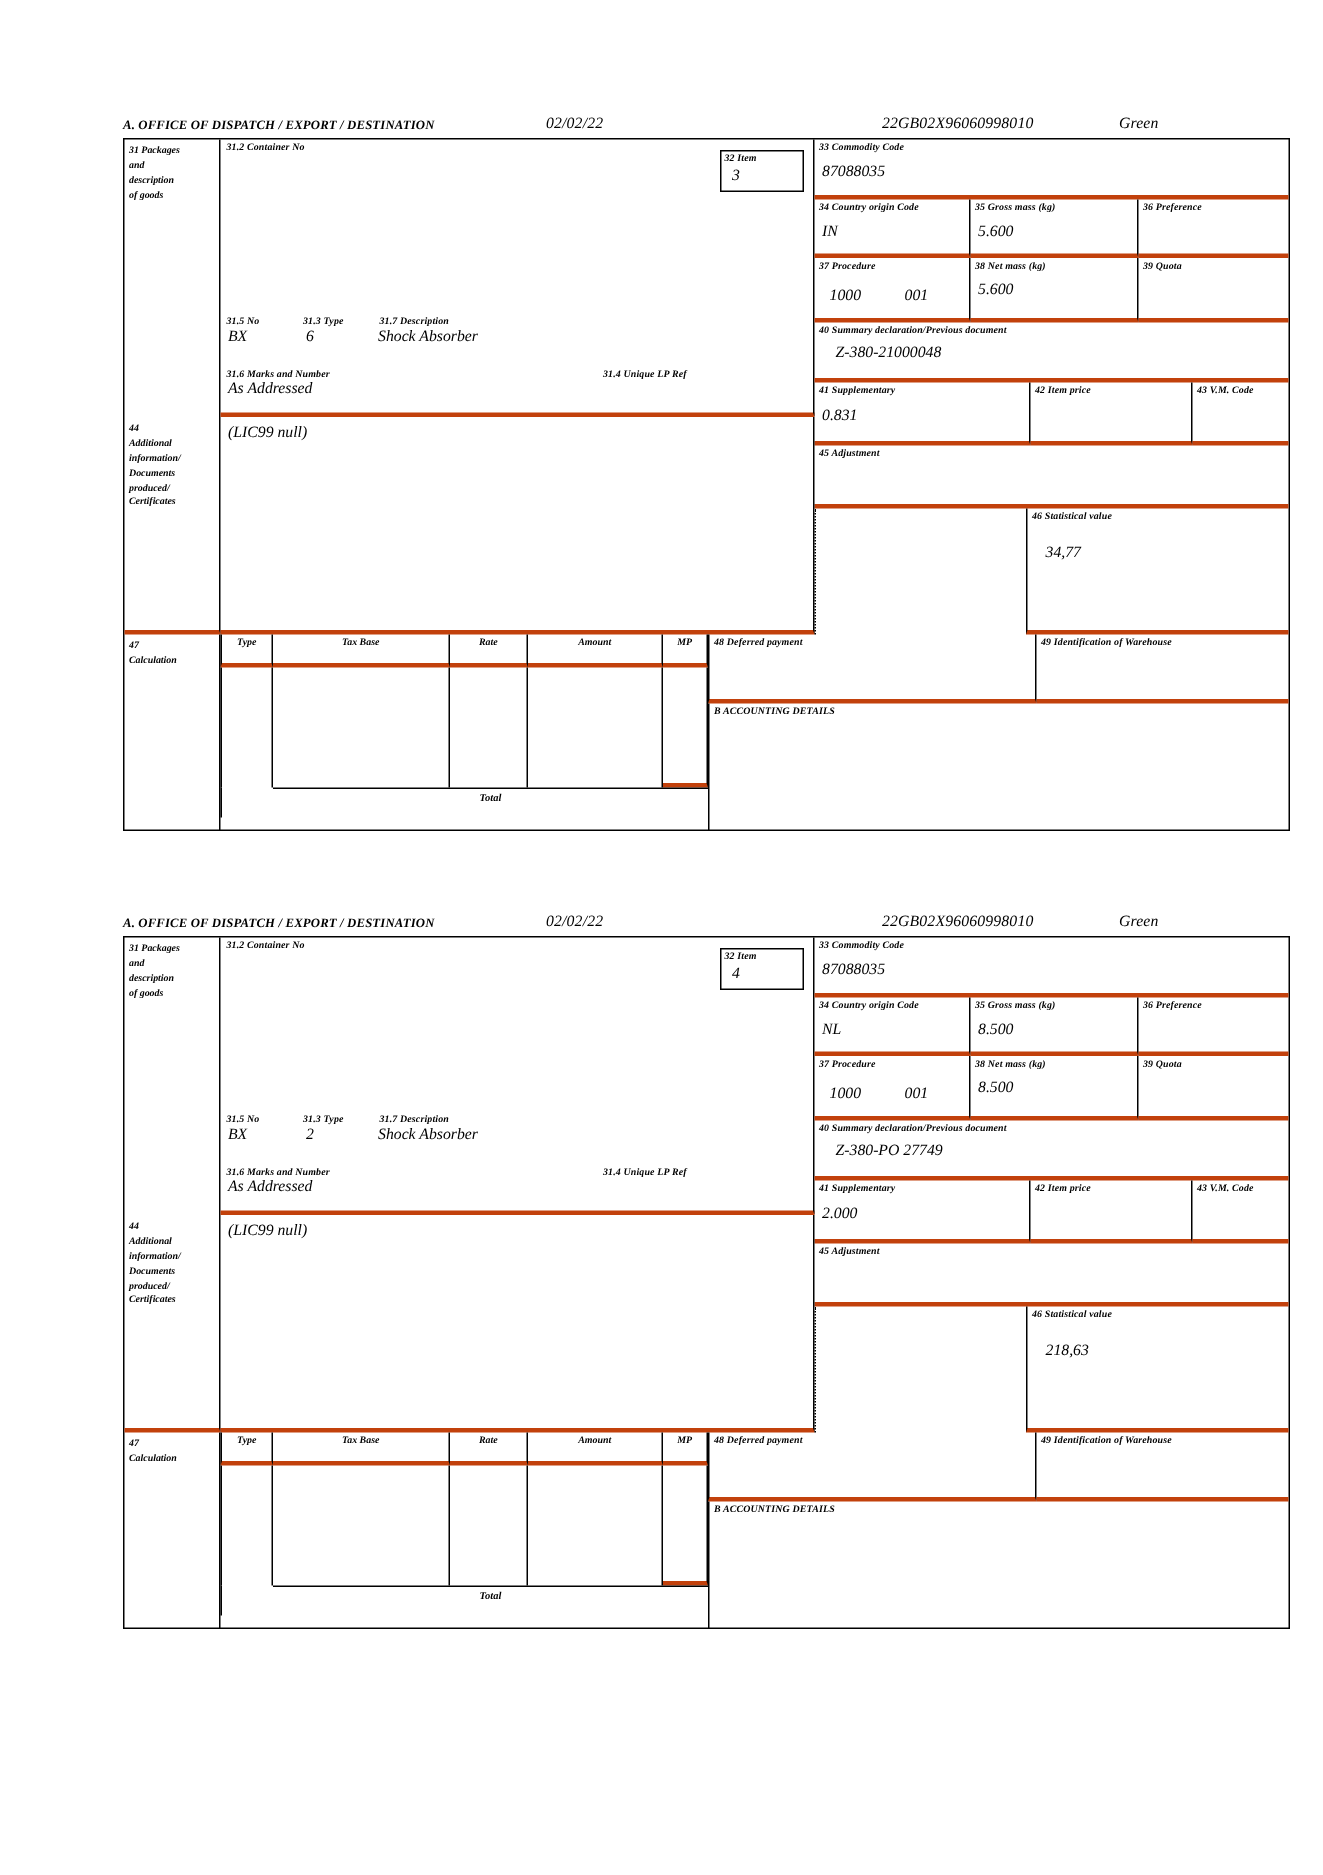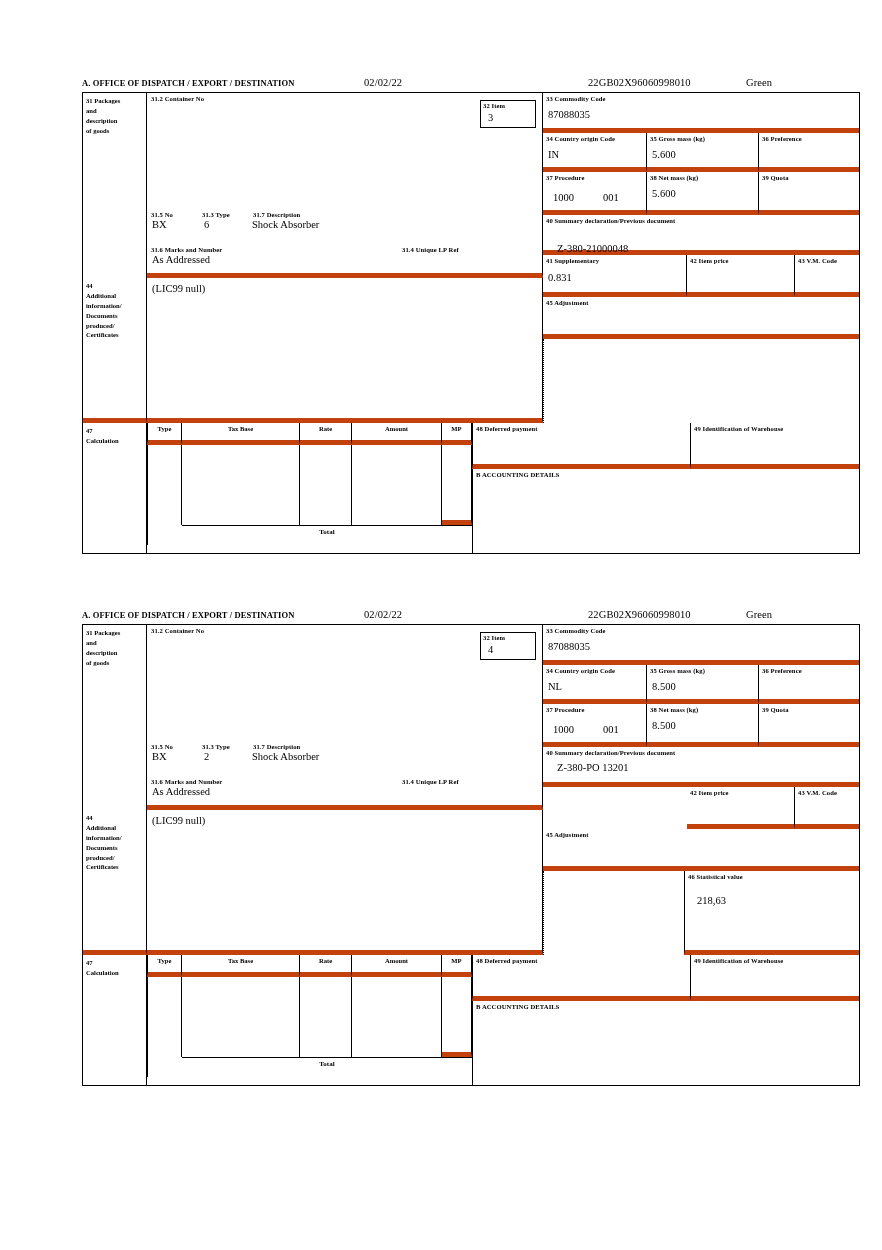--- a/index.html
+++ b/index.html
@@ -13,20 +13,21 @@
     font-family: "Liberation Serif", serif;
     color: #000000;
     position: relative;
   }
   .page {
     position: absolute;
     left: 0;
     top: 0;
     width: 882px;
     height: 1250px;
+    font-style: italic;
   }
   .form-block {
     position: absolute;
     left: 82px;
     width: 778px;
   }
   .form-block.first { top: 78px; }
   .form-block.second { top: 610px; }
 
   
@@ -72,21 +73,21 @@
     width: 778px;
     height: 462px;
     border: 1px solid #000;
     box-sizing: border-box;
   }
   .cell {
     position: absolute;
     box-sizing: border-box;
   }
   .bt { border-top: 1px solid #000; }
-  .bb { border-bottom: 5px solid #c2410c; }
+  .bb { border-bottom: 3px solid #c2410c; }
   .br { border-right: 1px solid #000; }
 
   .lbl {
     font-size: 6.6px;
     font-weight: bold;
     line-height: 1.22;
     padding: 2px 0 0 3px;
     letter-spacing: 0.1px;
   }
   .lbl-inline {
@@ -208,21 +209,21 @@
         <div class="val" style="margin-top:6px;">5.600</div>
       </div>
 
       <div class="cell bb" style="left:676px;top:79px;width:100px;height:43px;">
         <div class="lbl">39 Quota</div>
         <div class="val" style="margin-top:6px;"></div>
       </div>
 
       <div class="cell bb" style="left:460px;top:122px;width:316px;height:40px;">
         <div class="lbl">40 Summary declaration/Previous document</div>
-        <div class="val" style="margin-top:18px;padding-left:14px;">Z-380-21000048</div>
+        <div class="val" style="margin-top:5px;padding-left:14px;">Z-380-21000048</div>
       </div>
 
       <div class="cell bb br" style="left:460px;top:162px;width:144px;height:42px;">
         <div class="lbl">41 Supplementary</div>
         <div class="val" style="margin-top:7px;">0.831</div>
       </div>
 
       <div class="cell bb br" style="left:604px;top:162px;width:108px;height:42px;">
         <div class="lbl">42 Item price</div>
         <div class="val" style="margin-top:7px;"></div>
@@ -240,20 +241,24 @@
 
       <div class="cell br bb" style="left:0;top:185px;width:64px;height:145px;">
         <div class="leftlbl">44<br>Additional<br>information/<br>Documents<br>produced/<br>Certificates</div>
       </div>
 
       <div class="cell br bb" style="left:64px;top:185px;width:396px;height:145px;">
         <div class="val" style="padding-top:5px;">(LIC99 null)</div>
       </div>
 
       <div class="dotted-v" style="left:460px;top:246px;height:84px;"></div>
+      <div class="cell bb" style="left:601px;top:246px;width:175px;height:84px;border-left:1px solid #000;">
+        <div class="lbl">46 Statistical value</div>
+        <div class="val" style="margin-top:14px;padding-left:12px;">34,77</div>
+      </div>
 
       <div class="cell br" style="left:0;top:330px;width:64px;height:131px;">
         <div class="leftlbl">47<br>Calculation</div>
       </div>
 
       <div class="cell bb br" style="left:64px;top:330px;width:35px;height:22px;border-left:1px solid #000;">
         <div class="calc-head">Type</div>
       </div>
       <div class="cell bb br" style="left:99px;top:330px;width:118px;height:22px;">
         <div class="calc-head">Tax Base</div>
@@ -361,23 +366,27 @@
         <div class="lbl">38 Net mass (kg)</div>
         <div class="val" style="margin-top:6px;">8.500</div>
       </div>
       <div class="cell bb" style="left:676px;top:79px;width:100px;height:43px;">
         <div class="lbl">39 Quota</div>
         <div class="val" style="margin-top:6px;"></div>
       </div>
 
       <div class="cell bb" style="left:460px;top:122px;width:316px;height:40px;">
         <div class="lbl">40 Summary declaration/Previous document</div>
-        <div class="val" style="margin-top:5px;padding-left:14px;">Z-380-PO 13201</div>
-      </div>
-
+        <div class="val" style="margin-top:5px;padding-left:14px;">Z-380-PO 27749</div>
+      </div>
+
+      <div class="cell bb br" style="left:460px;top:162px;width:144px;height:42px;">
+        <div class="lbl">41 Supplementary</div>
+        <div class="val" style="margin-top:7px;">2.000</div>
+      </div>
       <div class="cell bb br" style="left:604px;top:162px;width:108px;height:42px;">
         <div class="lbl">42 Item price</div>
         <div class="val" style="margin-top:7px;"></div>
       </div>
       <div class="cell bb" style="left:712px;top:162px;width:64px;height:42px;">
         <div class="lbl">43 V.M. Code</div>
         <div class="val" style="margin-top:7px;"></div>
       </div>
 
       <div class="cell bb" style="left:460px;top:204px;width:316px;height:42px;">

